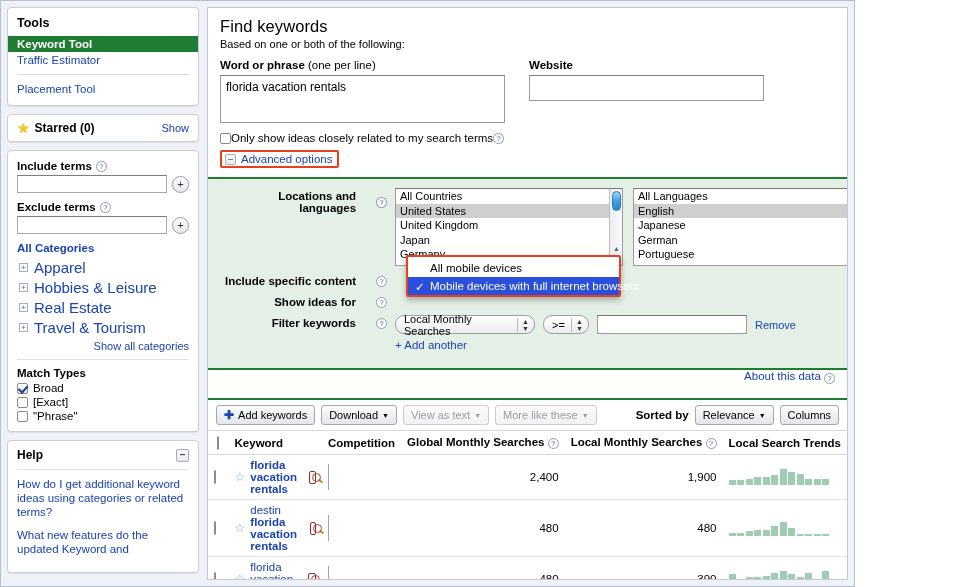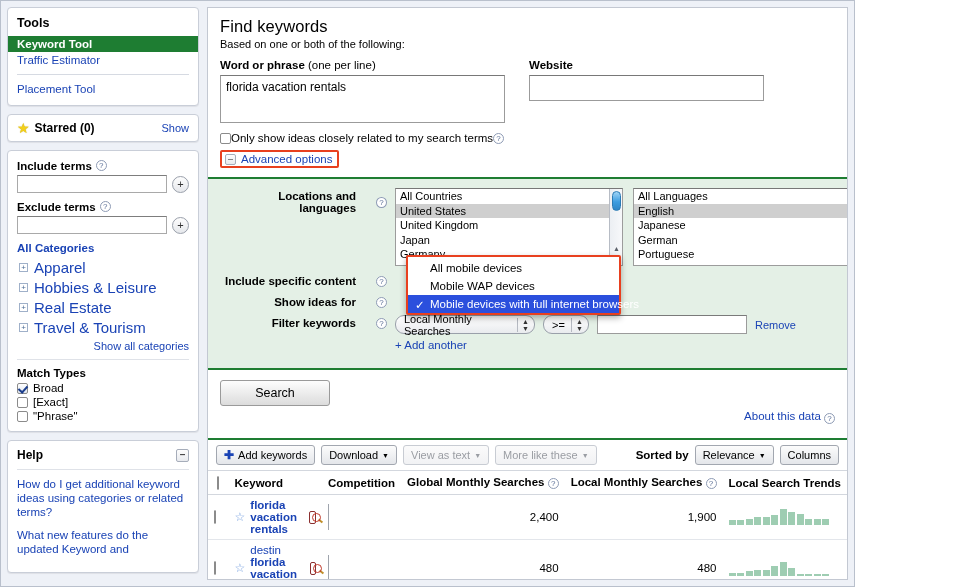--- a/index.html
+++ b/index.html
@@ -36,21 +36,21 @@
   .tool-item { display:block; padding:2px 9px; color:#1a43b5; font-size:11.5px; cursor:pointer; }
   .tool-item.active { background:#1e7d32; color:#fff; font-weight:bold; }
   .tools-sep { border-top:1px solid #d6dae2; margin:6px 9px; }
 
   .starred-card { display:flex; align-items:center; padding:6px 9px; }
   .star-glyph { color:#f2cf1b; font-size:14px; margin-right:5px; line-height:1;
                 text-shadow:0 0 1px #b59700; }
   .starred-label { font-weight:bold; font-size:12px; flex:1; }
   .link { color:#1a43b5; cursor:pointer; }
 
-  .field-label { font-weight:bold; font-size:11.5px; display:flex; align-items:flex-start; gap:4px; margin:2px 0 3px; }
+  .field-label { font-weight:bold; font-size:11.5px; display:flex; align-items:flex-end; gap:4px; margin:2px 0 3px; }
   .qmark {
     display:inline-block; width:11px; height:11px; line-height:10px;
     border-radius:50%; border:1px solid #8e9bb5; color:#5a6e96;
     font-size:8px; text-align:center; font-weight:normal; background:#fff;
   }
   .input-row { display:flex; align-items:center; gap:5px; margin-bottom:8px; }
   .txtin {
     flex:1; height:18px; border:1px solid #a9a9a9; border-top-color:#7d7d7d;
     background:#fff; font-family:inherit; font-size:11px; padding:0 3px;
   }
@@ -415,28 +415,24 @@
             </span>
             <input class="filt-in" type="text" value="" style="">
             <span class="link">Remove</span>
           </div>
           <div class="addanother">+ Add another</div>
         </div>
       </div>
 
       <div class="dropdown">
         <div class="dd-item">All mobile devices</div>
-        <div class="dd-item">Mobile WAP devices</div>
         <div class="dd-item sel">Mobile devices with full internet browsers</div>
       </div>
     </div>
 
-    <div class="search-sec">
-      <button class="search-btn">Search</button>
-    </div>
     <div class="about-row">
       <span class="link">About this data</span>
       <span class="qmark">?</span>
     </div>
 
     <div class="results">
       <div class="toolbar">
         <span class="tbtn">
           <span class="plus">✚</span>
           <span>Add keywords</span>

